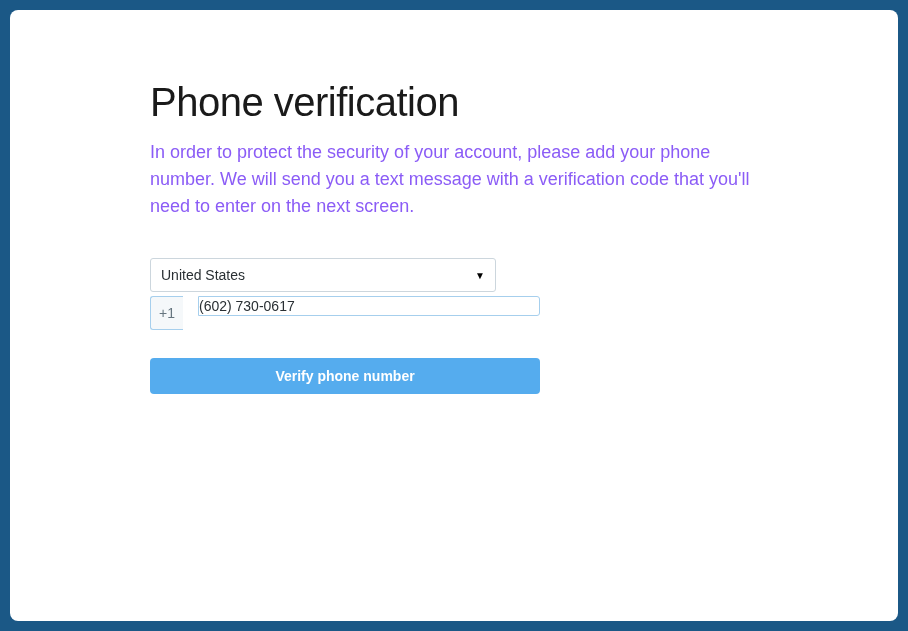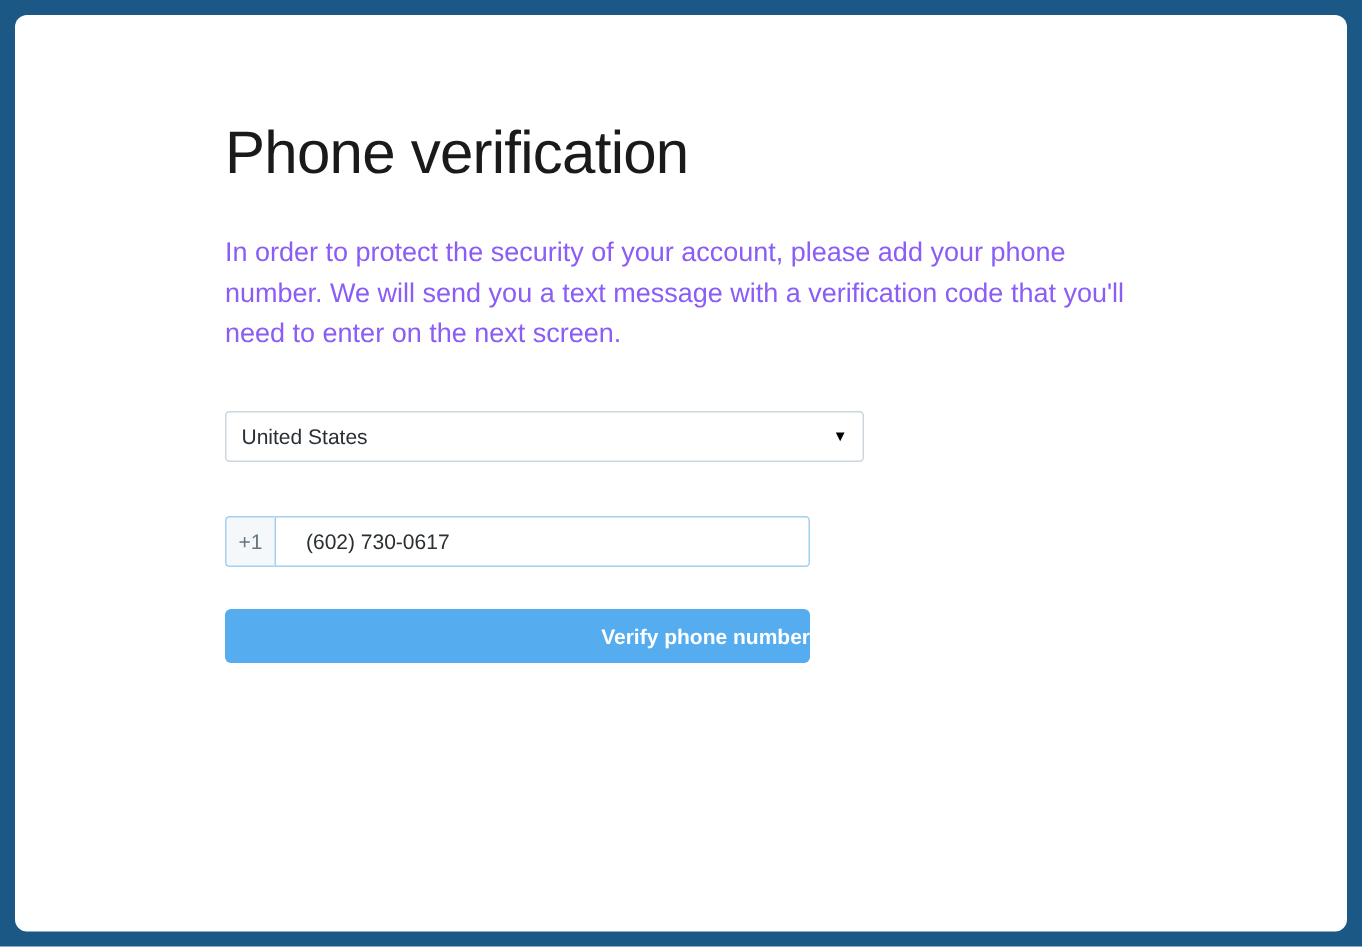--- a/index.html
+++ b/index.html
@@ -18,33 +18,33 @@
       background: #fff;
       border-radius: 8px;
       width: 100%;
       height: 100%;
       padding: 70px 140px 40px 140px;
     }
     .title {
       font-size: 40px;
       font-weight: 400;
       color: #1a1a1a;
-      margin-bottom: 30px;
+      margin-bottom: 14px;
       letter-spacing: -0.5px;
     }
     .description {
       font-size: 18px;
       line-height: 1.5;
       color: #8b5cf6;
       margin-bottom: 38px;
     }
     .country-select {
       position: relative;
-      width: 426px;
-      margin-bottom: 36px;
+      width: 346px;
+      margin-bottom: 4px;
     }
     .country-select-box {
       width: 100%;
       height: 34px;
       border: 1px solid #ccd6dd;
       border-radius: 3px;
       background: #fff;
       padding: 0 10px;
       font-size: 14px;
       color: #292f33;
@@ -69,40 +69,40 @@
       background: #f5f8fa;
       padding: 0 8px;
       height: 34px;
       display: flex;
       align-items: center;
       font-size: 14px;
       color: #66757f;
     }
     .phone-input {
       flex: 1;
-      height: 34px;
+      height: 20px;
       border: 1px solid #a6cfed;
       border-radius: 0 3px 3px 0;
-      padding: 0 20px;
+      padding: 0 0;
       font-size: 14px;
       color: #292f33;
       outline: none;
+      margin-left: 15px;
     }
     .verify-button {
       width: 390px;
       height: 36px;
       background: #55acee;
       border: none;
       border-radius: 4px;
       color: #fff;
       font-size: 14px;
       font-weight: bold;
       cursor: pointer;
       margin-bottom: 15px;
-      text-align: right;
     }
     .note {
       font-size: 12px;
       line-height: 1.5;
       color: #8899a6;
       max-width: 615px;
     }
   </style>
 </head>
 <body>

